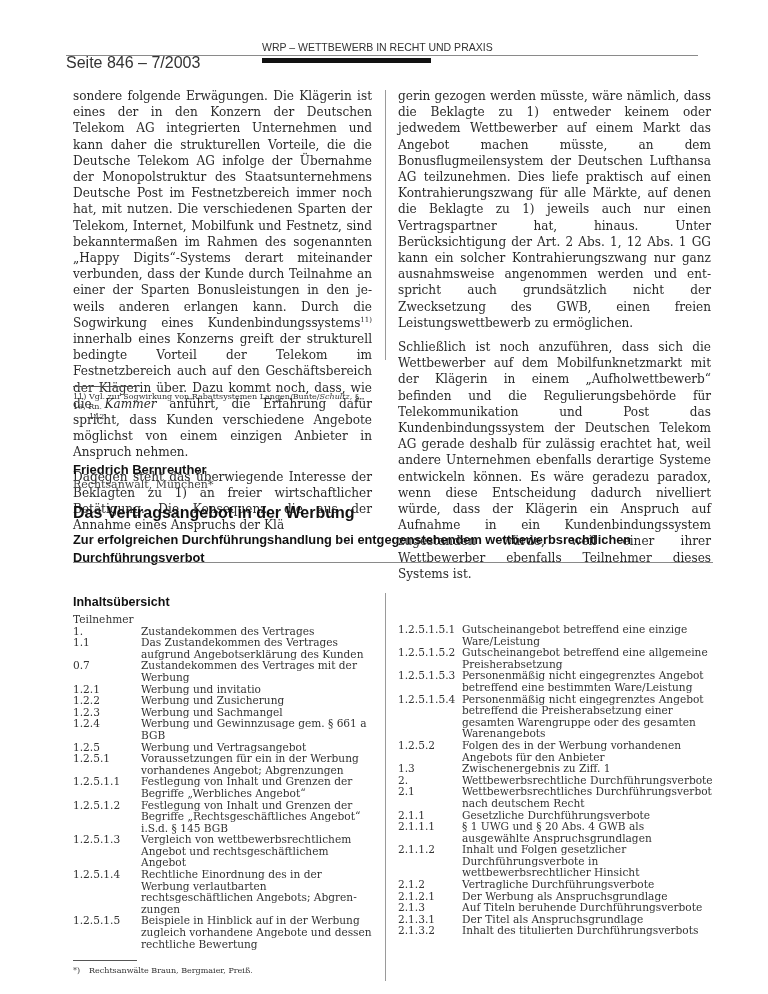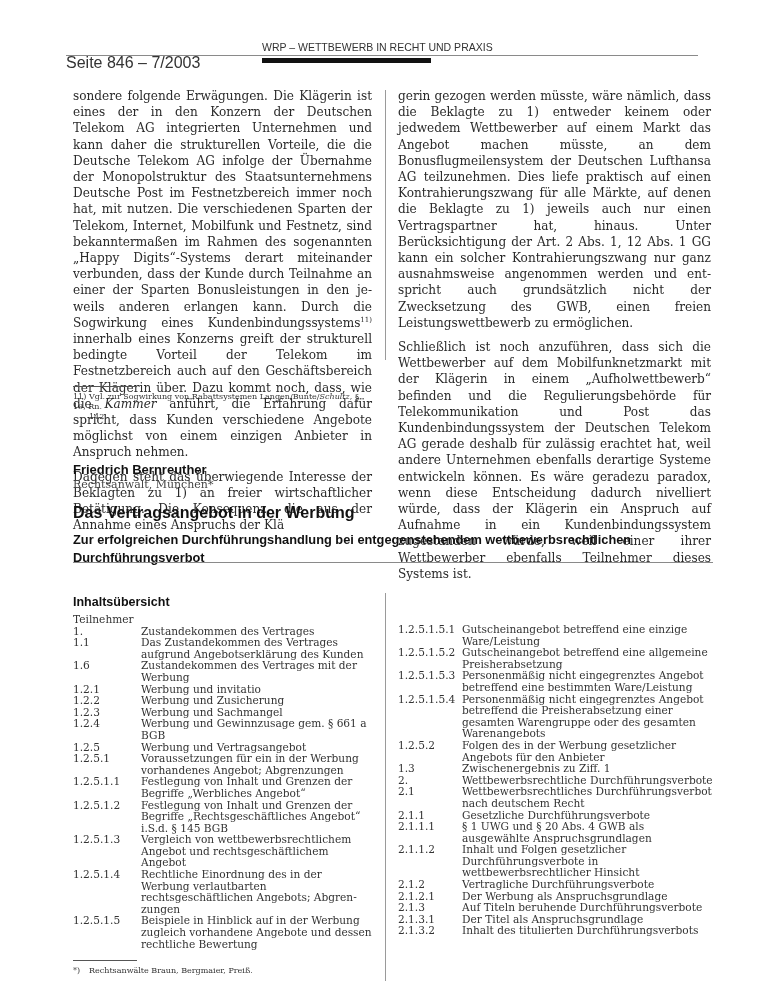--- a/index.html
+++ b/index.html
@@ -83,21 +83,21 @@
   <div id="toc-left-list">
       <div class="toc-row">
         <span class="toc-num">1.</span>
         <span class="toc-text">Zustandekommen des Vertrages</span>
       </div>
       <div class="toc-row">
         <span class="toc-num">1.1</span>
         <span class="toc-text">Das Zustandekommen des Vertrages aufgrund An­gebotserklärung des Kunden</span>
       </div>
       <div class="toc-row">
-        <span class="toc-num">1.6</span>
+        <span class="toc-num">0.7</span>
         <span class="toc-text">Zustandekommen des Vertrages mit der Werbung</span>
       </div>
       <div class="toc-row">
         <span class="toc-num">1.2.1</span>
         <span class="toc-text">Werbung und invitatio</span>
       </div>
       <div class="toc-row">
         <span class="toc-num">1.2.2</span>
         <span class="toc-text">Werbung und Zusicherung</span>
       </div>
@@ -160,21 +160,21 @@
       <div class="toc-row">
         <span class="toc-num">1.2.5.1.5.3</span>
         <span class="toc-text">Personenmäßig nicht eingegrenztes Angebot be­treffend eine bestimmten Ware/Leistung</span>
       </div>
       <div class="toc-row">
         <span class="toc-num">1.2.5.1.5.4</span>
         <span class="toc-text">Personenmäßig nicht eingegrenztes Angebot be­treffend die Preisherabsetzung einer gesamten Warengruppe oder des gesamten Warenangebots</span>
       </div>
       <div class="toc-row">
         <span class="toc-num">1.2.5.2</span>
-        <span class="toc-text">Folgen des in der Werbung gesetzlicher Angebots für den Anbieter</span>
+        <span class="toc-text">Folgen des in der Werbung vorhandenen Angebots für den Anbieter</span>
       </div>
       <div class="toc-row">
         <span class="toc-num">1.3</span>
         <span class="toc-text">Zwischenergebnis zu Ziff. 1</span>
       </div>
       <div class="toc-row">
         <span class="toc-num">2.</span>
         <span class="toc-text">Wettbewerbsrechtliche Durchführungsverbote</span>
       </div>
       <div class="toc-row">

